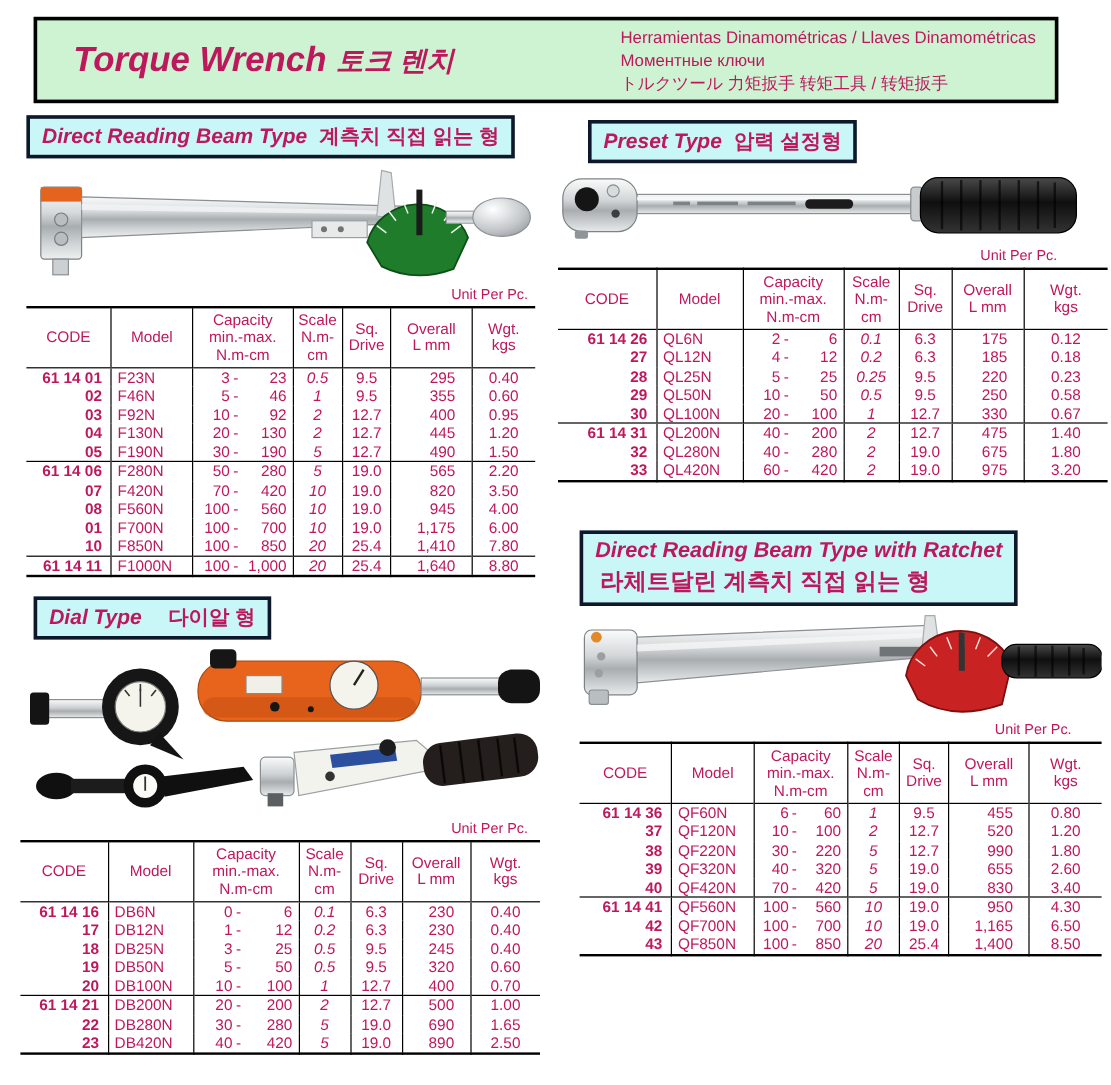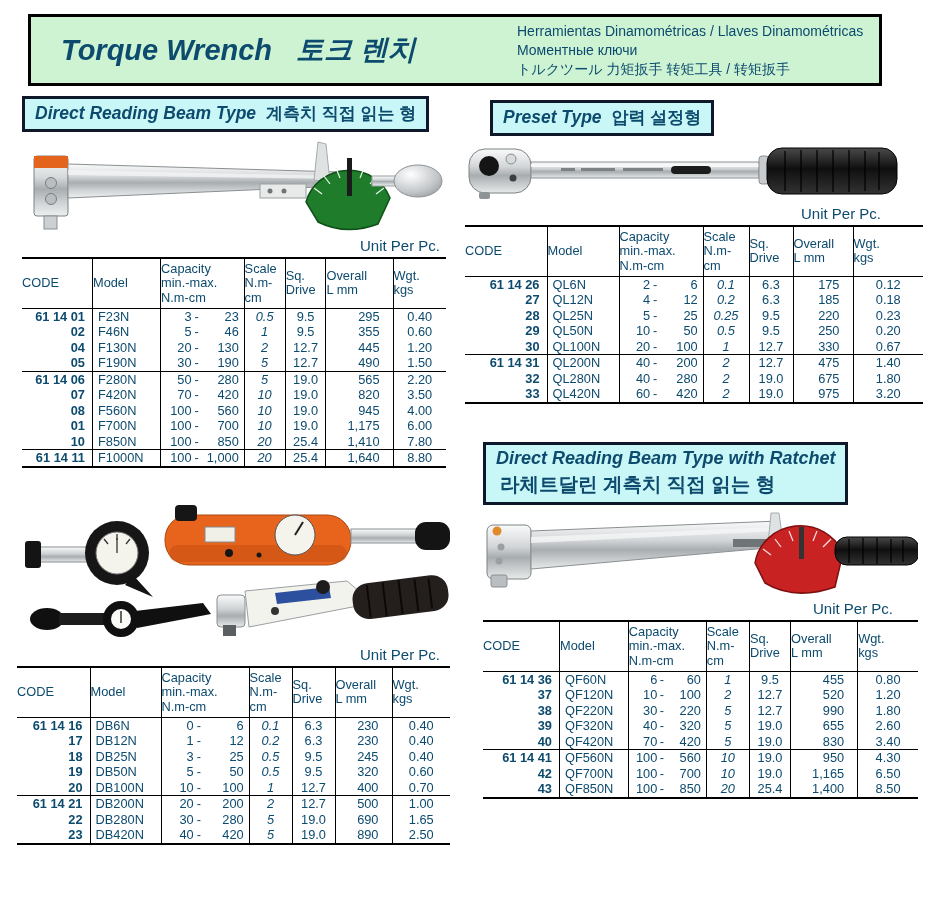--- a/index.html
+++ b/index.html
@@ -1,54 +1,54 @@
 <!DOCTYPE html>
 <html style="--green: #cdf3d3; --cyan: #c9f6f6;"><head>
 <meta charset="utf-8">
 <style>
   html,body{margin:0;padding:0;background:#ffffff;}
   .page{position:relative;width:926px;height:904px;background:#fff;overflow:hidden;
-        font-family:"Liberation Sans",sans-serif;color:#0c4a6e;}
+        font-family:"Liberation Sans",sans-serif;color:#be185d;}
 
   
   .main-header{position:absolute;left:28px;top:14px;width:848px;height:66px;
     background:var(--green,#cdf3d3);border:3px solid #000;display:flex;}
   .mh-left{width:452px;display:flex;align-items:center;padding-left:30px;}
   .title-en{font-size:29px;font-weight:bold;font-style:italic;}
-  .title-ko{font-size:28px;font-weight:bold;font-style:italic;margin-left:24px;}
+  .title-ko{font-size:23px;font-weight:bold;font-style:italic;margin-left:8px;}
   .mh-right{flex:1;padding:5px 4px 0 4px;font-size:14px;line-height:1.35;}
 
   
   .sec{position:absolute;}
   .sec-direct {left:22px; top:96px; width:424px;}
   .sec-preset {left:465px;top:100px;width:458px;}
   .sec-dial   {left:17px; top:497px;width:433px;}
   .sec-ratchet{left:483px;top:442px;width:435px;}
 
   .sec-title{background:var(--cyan,#c9f6f6);border:3px solid #0f172a;
     padding:3px 10px 4px 10px;display:inline-block;font-weight:bold;white-space:nowrap;}
   .t-en{font-style:italic;font-size:17.5px;}
   .t-ko{font-size:17px;margin-left:10px;}
   .sec-title.two-line{white-space:normal;}
   .sec-title.two-line .t-en{display:block;font-size:18px;}
   .sec-title.two-line .t-ko{display:block;font-size:19.5px;margin-left:4px;margin-top:2px;}
   .sec-preset .sec-title{margin-left:25px;}
 
   .photo{position:relative;margin-top:4px;}
-  .unit{font-size:15px;text-align:right;margin:1px 0 3px 0;}
+  .unit{font-size:12px;text-align:right;margin:1px 0 3px 0;}
   .sec-direct  .unit{padding-right:6px;}
   .sec-preset  .unit{padding-right:42px;}
   .sec-dial    .unit{padding-right:10px;}
   .sec-ratchet .unit{padding-right:25px;}
 
   
   table{border-collapse:collapse;table-layout:fixed;
     border-top:2px solid #000;border-bottom:2px solid #000;
     font-size:12.8px;}
-  th{font-weight:normal;text-align:left;vertical-align:middle;
+  th{font-weight:normal;text-align:center;vertical-align:middle;
     white-space:pre-line;line-height:1.12;padding:3px 0;font-size:12.8px;}
   th+th, td+td{border-left:1.5px solid #000;}
   thead tr{border-bottom:1.5px solid #000;}
   tbody tr.gs{border-top:1.5px solid #000;}
   td{height:15.5px;line-height:15.5px;padding:0;white-space:nowrap;overflow:hidden;}
   td.code{font-weight:bold;text-align:right;padding-right:7px;}
   td.model{text-align:left;padding-left:5px;}
   td.cap{text-align:left;}
   .cmin{display:inline-block;width:37%;text-align:right;}
   .cdash{display:inline-block;width:12%;text-align:center;}
@@ -163,20 +163,29 @@
           <tr>
             <td class="code">02</td>
             <td class="model">F46N</td>
             <td class="cap"><span class="cmin">5</span><span class="cdash">-</span><span class="cmax">46</span></td>
             <td class="scale">1</td>
             <td class="drive">9.5</td>
             <td class="overall">355</td>
             <td class="wgt">0.60</td>
           </tr>
           <tr>
+            <td class="code">03</td>
+            <td class="model">F92N</td>
+            <td class="cap"><span class="cmin">10</span><span class="cdash">-</span><span class="cmax">92</span></td>
+            <td class="scale">2</td>
+            <td class="drive">12.7</td>
+            <td class="overall">400</td>
+            <td class="wgt">0.95</td>
+          </tr>
+          <tr>
             <td class="code">04</td>
             <td class="model">F130N</td>
             <td class="cap"><span class="cmin">20</span><span class="cdash">-</span><span class="cmax">130</span></td>
             <td class="scale">2</td>
             <td class="drive">12.7</td>
             <td class="overall">445</td>
             <td class="wgt">1.20</td>
           </tr>
           <tr>
             <td class="code">05</td>
@@ -345,21 +354,21 @@
             <td class="overall">220</td>
             <td class="wgt">0.23</td>
           </tr>
           <tr>
             <td class="code">29</td>
             <td class="model">QL50N</td>
             <td class="cap"><span class="cmin">10</span><span class="cdash">-</span><span class="cmax">50</span></td>
             <td class="scale">0.5</td>
             <td class="drive">9.5</td>
             <td class="overall">250</td>
-            <td class="wgt">0.20</td>
+            <td class="wgt">0.58</td>
           </tr>
           <tr>
             <td class="code">30</td>
             <td class="model">QL100N</td>
             <td class="cap"><span class="cmin">20</span><span class="cdash">-</span><span class="cmax">100</span></td>
             <td class="scale">1</td>
             <td class="drive">12.7</td>
             <td class="overall">330</td>
             <td class="wgt">0.67</td>
           </tr>
@@ -388,20 +397,23 @@
             <td class="scale">2</td>
             <td class="drive">19.0</td>
             <td class="overall">975</td>
             <td class="wgt">3.20</td>
           </tr>
         </tbody>
       </table>
   </section>
 
   <section class="sec sec-dial">
+    <div class="sec-title" style="margin-left:11px">
+      <span class="t-en">Dial Type</span><span class="t-ko" style="margin-left:22px">다이알 형</span>
+    </div>
     <div class="photo">
       <svg width="433" height="140" viewBox="0 0 433 140">
         <defs>
           <linearGradient id="c3" x1="0" y1="0" x2="0" y2="1">
             <stop offset="0" stop-color="#fafbfb"></stop>
               <stop offset=".45" stop-color="#cdd1d3"></stop>
             <stop offset=".65" stop-color="#a8adb0"></stop>
               <stop offset="1" stop-color="#e8eaea"></stop>
           </linearGradient>
         </defs>

